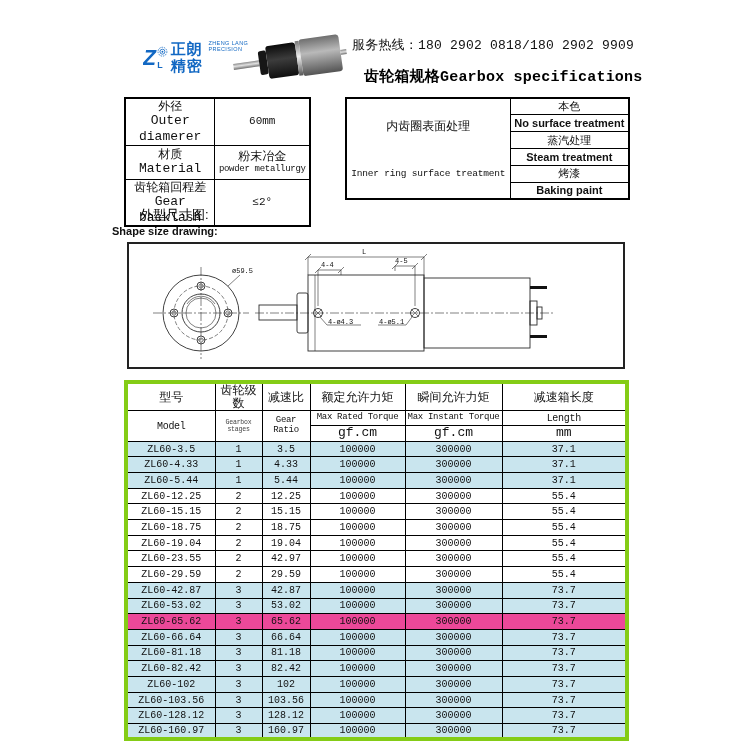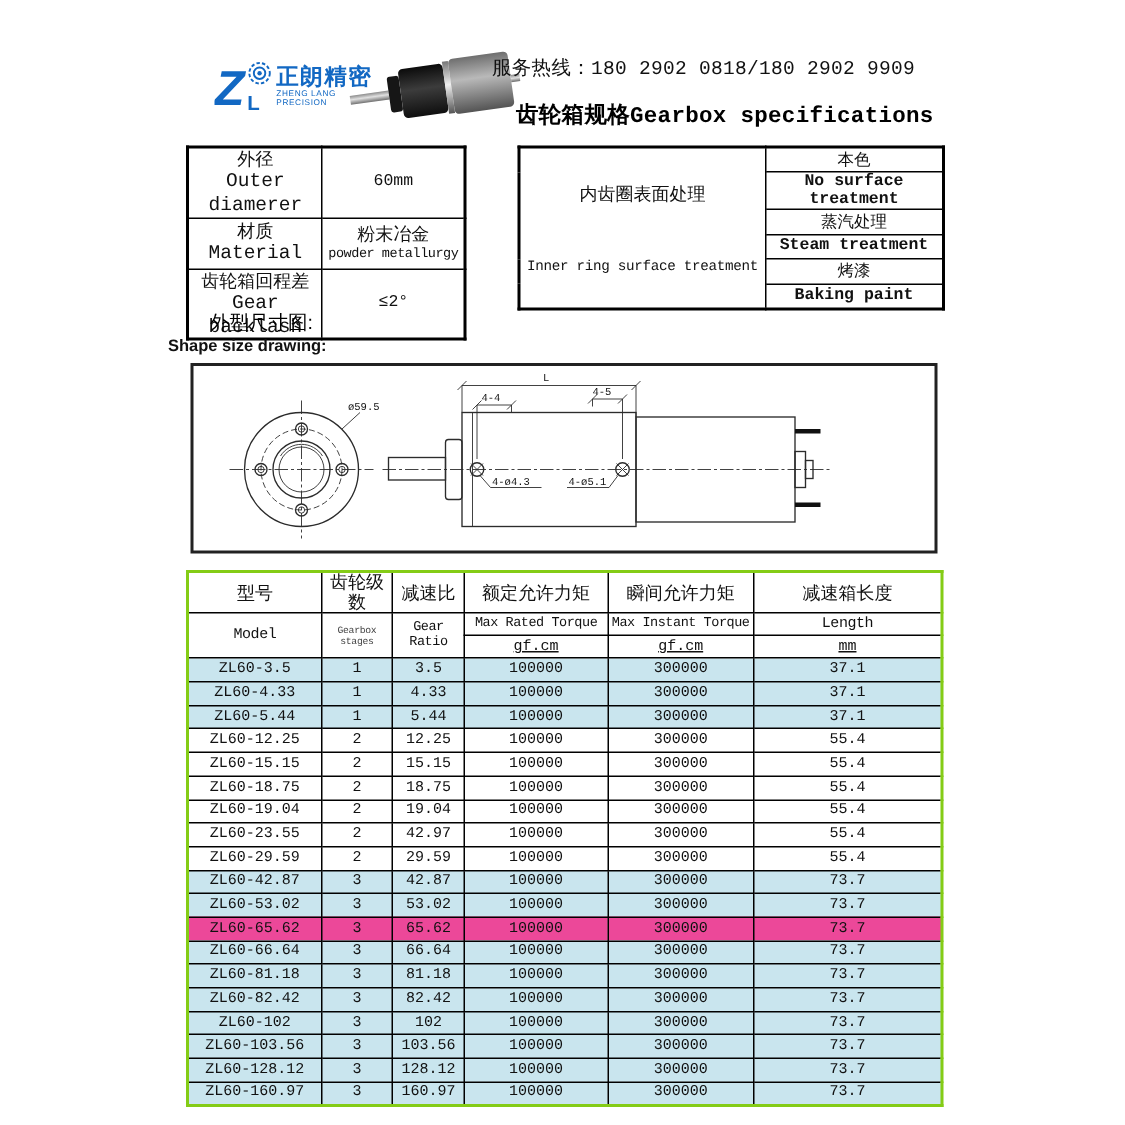--- a/index.html
+++ b/index.html
@@ -7,75 +7,75 @@
   #canvas {
     position:relative; width:750px; height:750px; background:#fff;
     font-family:"Liberation Sans","DejaVu Sans",sans-serif; color:#111;
     overflow:hidden;
   }
   .mono { font-family:"Liberation Mono","DejaVu Sans Mono",monospace; }
 
   
   #logo { position:absolute; left:143px; top:34px; width:110px; height:46px; display:flex; align-items:center; }
   #logo .mark { width:42px; height:40px; }
-  #logo .names { margin-left:3px; display:flex; flex-direction:column; }
+  #logo .names { margin-left:3px; display:flex; flex-direction:row; }
   .name-cn { font-size:15px; font-weight:bold; color:#1268c3; letter-spacing:1px; line-height:17px; }
   .name-en { font-size:5.5px; color:#1268c3; letter-spacing:0.4px; }
 
   #photo { position:absolute; left:231px; top:30px; width:118px; height:58px; }
   #photo .assy { position:absolute; left:2px; top:8px; width:114px; height:42px;
     display:flex; align-items:center; transform:rotate(-8deg); }
   .p-shaft { width:28px; height:6px; background:linear-gradient(180deg,#8a8a8a,#e0e0e0 45%,#6f6f6f); }
   .p-cap { width:9px; height:24px; background:#161616; border-radius:2px; }
   .p-black { width:33px; height:33px; background:linear-gradient(180deg,#0b0b0b,#3c3c3c 45%,#0f0f0f); border-radius:3px; }
   .p-ring { width:4px; height:35px; background:linear-gradient(180deg,#777,#efefef 45%,#555); }
   .p-gray { width:44px; height:37px; background:linear-gradient(180deg,#6f6f6f,#b9b9b9 40%,#545454); border-radius:3px; }
   .p-pin { width:6px; height:5px; background:linear-gradient(180deg,#888,#ddd,#666); }
 
-  #hotline { position:absolute; left:328px; top:36px; width:290px; font-size:13px; letter-spacing:0.2px; color:#111; }
-  #title { position:absolute; left:344px; top:67px; width:290px; font-size:15px; font-weight:bold; color:#000; letter-spacing:0.2px; }
+  #hotline { position:absolute; left:352px; top:36px; width:290px; font-size:13px; letter-spacing:0.2px; color:#111; }
+  #title { position:absolute; left:364px; top:67px; width:290px; font-size:15px; font-weight:bold; color:#000; letter-spacing:0.2px; }
 
   
   table { border-collapse:collapse; table-layout:fixed; }
   th, td { border:1px solid #000; padding:0; text-align:center; vertical-align:middle; font-weight:normal; }
 
   #spec-table { position:absolute; left:124px; top:97px; width:187px; height:103px; border:2px solid #000; }
   #spec-table td { height:34px; line-height:1.2; }
   #spec-table .cn { font-size:12px; }
   #spec-table .en { font-size:13px; font-family:"Liberation Mono","DejaVu Sans Mono",monospace; }
   #spec-table .en.small { font-size:9px; letter-spacing:-0.3px; }
   #spec-table .val { font-size:11px; font-family:"Liberation Mono","DejaVu Sans Mono",monospace; }
 
   #surface-table { position:absolute; left:345px; top:97px; width:285px; height:103px; border:2px solid #000; }
   #surface-table td.side { width:163px; }
   #surface-table td.opt { width:118px; height:16.5px; font-size:11px;margin-left:40px; }
   #surface-table .side-inner { display:flex; flex-direction:column; justify-content:space-around; height:95px; }
   #surface-table .side-cn { font-size:12px; }
   #surface-table .side-en { font-size:9.5px; font-family:"Liberation Mono","DejaVu Sans Mono",monospace; letter-spacing:-0.2px; }
   #surface-table .opt-cn { font-size:11px; }
-  #surface-table .opt-en { font-size:11px; font-weight:bold; font-family:Liberation Mono, monospace; }
+  #surface-table .opt-en { font-size:11px; font-weight:bold; font-family:Liberation Sans, sans-serif; }
 
   
   #drawing-label-cn { position:absolute; left:140px; top:206px; font-size:13px; color:#000; }
   #drawing-label-en { position:absolute; left:112px; top:225px; font-size:11px; font-weight:600; color:#111; }
   #drawing-box { position:absolute; left:127px; top:242px; width:498px; height:127px; border:2px solid #222; background:#fff; }
   #drawing-box svg { display:block; width:494px; height:123px; }
   .dw { stroke:#2c2c2c; stroke-width:0.9; fill:none; }
   .dw-thin { stroke:#2c2c2c; stroke-width:0.6; fill:none; }
   .dw-dash { stroke:#2c2c2c; stroke-width:0.6; fill:none; stroke-dasharray:4 2; }
   .dw-cl { stroke:#2c2c2c; stroke-width:0.6; fill:none; stroke-dasharray:9 2 2 2; }
   .dw-fill { fill:#111; stroke:none; }
   .dw-txt { font-family:"Liberation Mono","DejaVu Sans Mono",monospace; font-size:7px; fill:#111; stroke:none; }
 
   
-  #main-table { position:absolute; left:124px; top:380px; width:505px; border:2px solid #84cc16; }
+  #main-table { position:absolute; left:124px; top:380px; width:505px; border:4px solid #84cc16; }
   #main-table th { line-height:1.1; }
   #main-table .h-cn th { height:20px; font-size:12px; font-weight:normal; }
   #main-table .h-en1 th { height:15px; font-size:9px; font-family:"Liberation Mono","DejaVu Sans Mono",monospace; letter-spacing:-0.3px; }
-  #main-table .h-en2 th { height:15px; font-size:10px; font-family:"Liberation Mono","DejaVu Sans Mono",monospace;text-decoration:underline; }
+  #main-table .h-en2 th { height:15px; font-size:13px; font-family:"Liberation Mono","DejaVu Sans Mono",monospace; }
   #main-table th.tiny { font-size:6.5px; color:#444; letter-spacing:-0.2px; }
   #main-table th.med { font-size:10px; }
   #main-table tbody td { height:15.7px; font-size:10px; font-family:"Liberation Mono","DejaVu Sans Mono",monospace; }
 </style>
 </head>
 <body>
 
 <div id="canvas">
 
   <div id="logo">

